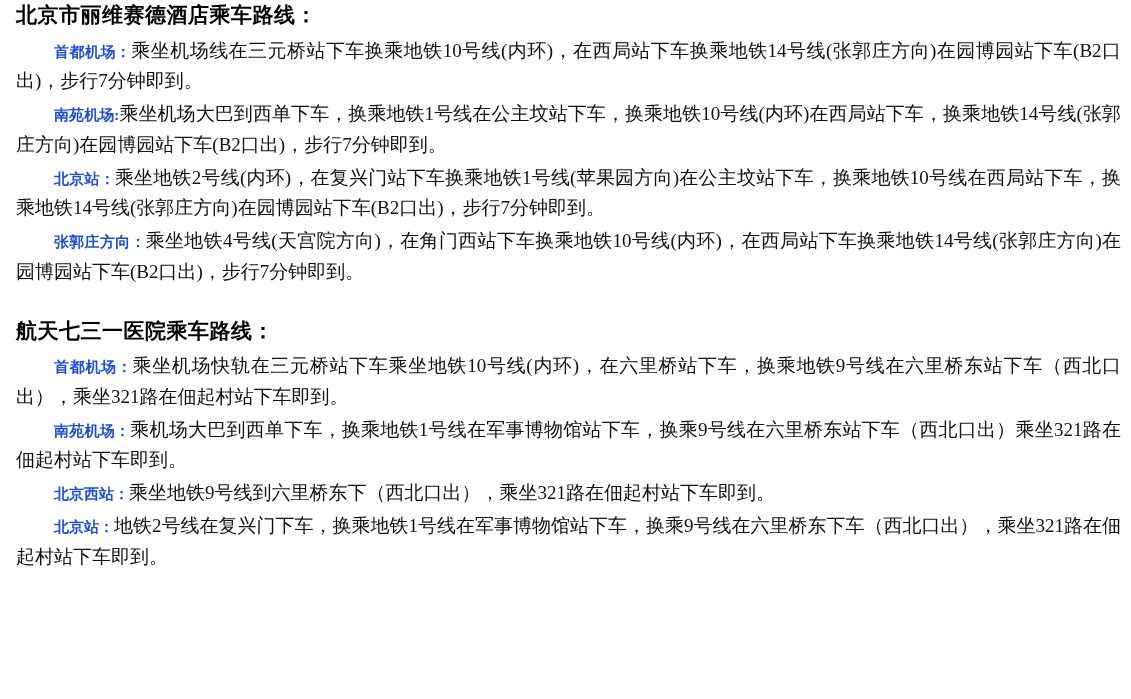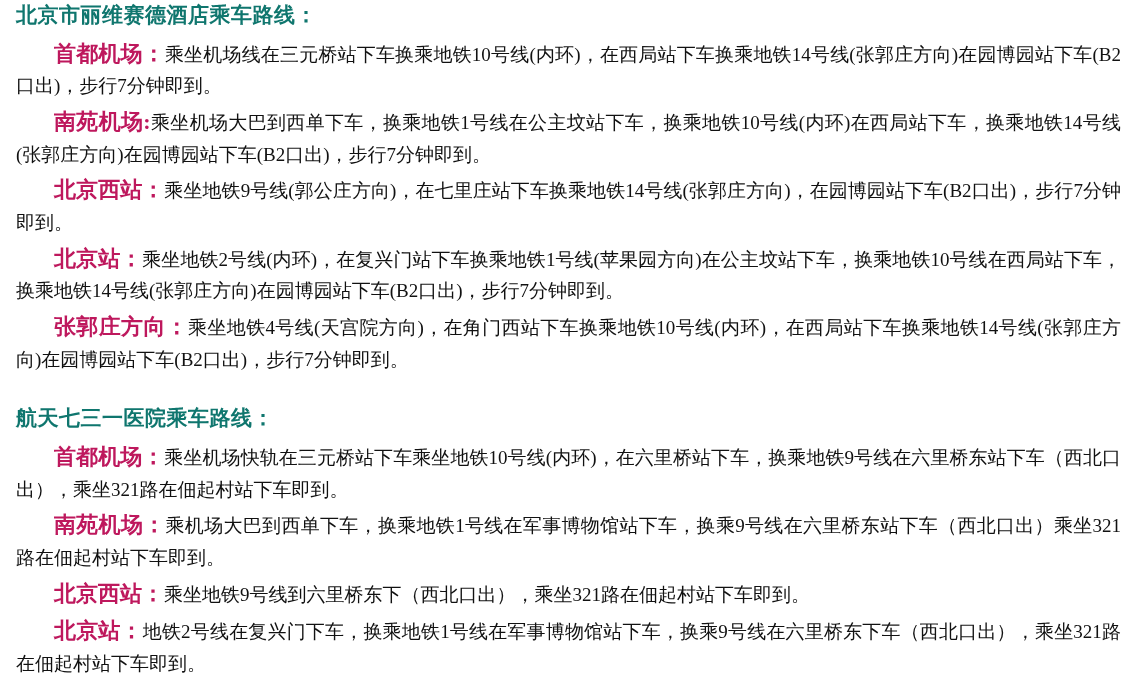--- a/index.html
+++ b/index.html
@@ -20,40 +20,40 @@
     height: 699px;
     padding: 0;
     box-sizing: border-box;
   }
   .section {
     padding: 0 10px 0 16px;
   }
   .section-title {
     font-size: 21px;
     font-weight: bold;
-    color: #0f766e;
+    color: #000000;
     letter-spacing: 0.5px;
     margin: 0;
     line-height: 1.5;
   }
   .section-title.second {
     margin-top: 10px;
   }
   .para {
     font-size: 19px;
     line-height: 1.62;
     margin: 2px 0 0 0;
     text-indent: 2em;
     text-align: justify;
     color: #111111;
   }
   .para .label {
     font-weight: bold;
-    color: #be185d;
-    font-size: 22px;
+    color: #1d4ed8;
+    font-size: 15px;
   }
   .para .body {
     color: #111111;
   }
   .blk1 { margin-top: 4px; }
   .blk2 { }
   .spacer { height: 18px; }
 </style>
 </head>
 <body>
@@ -64,23 +64,20 @@
     <h1 class="section-title">北京市丽维赛德酒店乘车路线：</h1>
 
     <p class="para blk1">
       <span class="label">首都机场</span><span class="label">：</span><span class="body">乘坐机场线在三元桥站下车换乘地铁10号线(内环)，在西局站下车换乘地铁14号线(张郭庄方向)在园博园站下车(B2口出)，步行7分钟即到。</span>
     </p>
 
     <p class="para blk2">
       <span class="label">南苑机场</span><span class="label">:</span><span class="body">乘坐机场大巴到西单下车，换乘地铁1号线在公主坟站下车，换乘地铁10号线(内环)在西局站下车，换乘地铁14号线(张郭庄方向)在园博园站下车(B2口出)，步行7分钟即到。</span>
     </p>
 
-    <p class="para blk2">
-      <span class="label">北京西站</span><span class="label">：</span><span class="body">乘坐地铁9号线(郭公庄方向)，在七里庄站下车换乘地铁14号线(张郭庄方向)，在园博园站下车(B2口出)，步行7分钟即到。</span>
-    </p>
 
     <p class="para blk2">
       <span class="label">北京站</span><span class="label">：</span><span class="body">乘坐地铁2号线(内环)，在复兴门站下车换乘地铁1号线(苹果园方向)在公主坟站下车，换乘地铁10号线在西局站下车，换乘地铁14号线(张郭庄方向)在园博园站下车(B2口出)，步行7分钟即到。</span>
     </p>
 
     <p class="para blk2">
       <span class="label">张郭庄方向</span><span class="label">：</span><span class="body">乘坐地铁4号线(天宫院方向)，在角门西站下车换乘地铁10号线(内环)，在西局站下车换乘地铁14号线(张郭庄方向)在园博园站下车(B2口出)，步行7分钟即到。</span>
     </p>
   </div>
 

